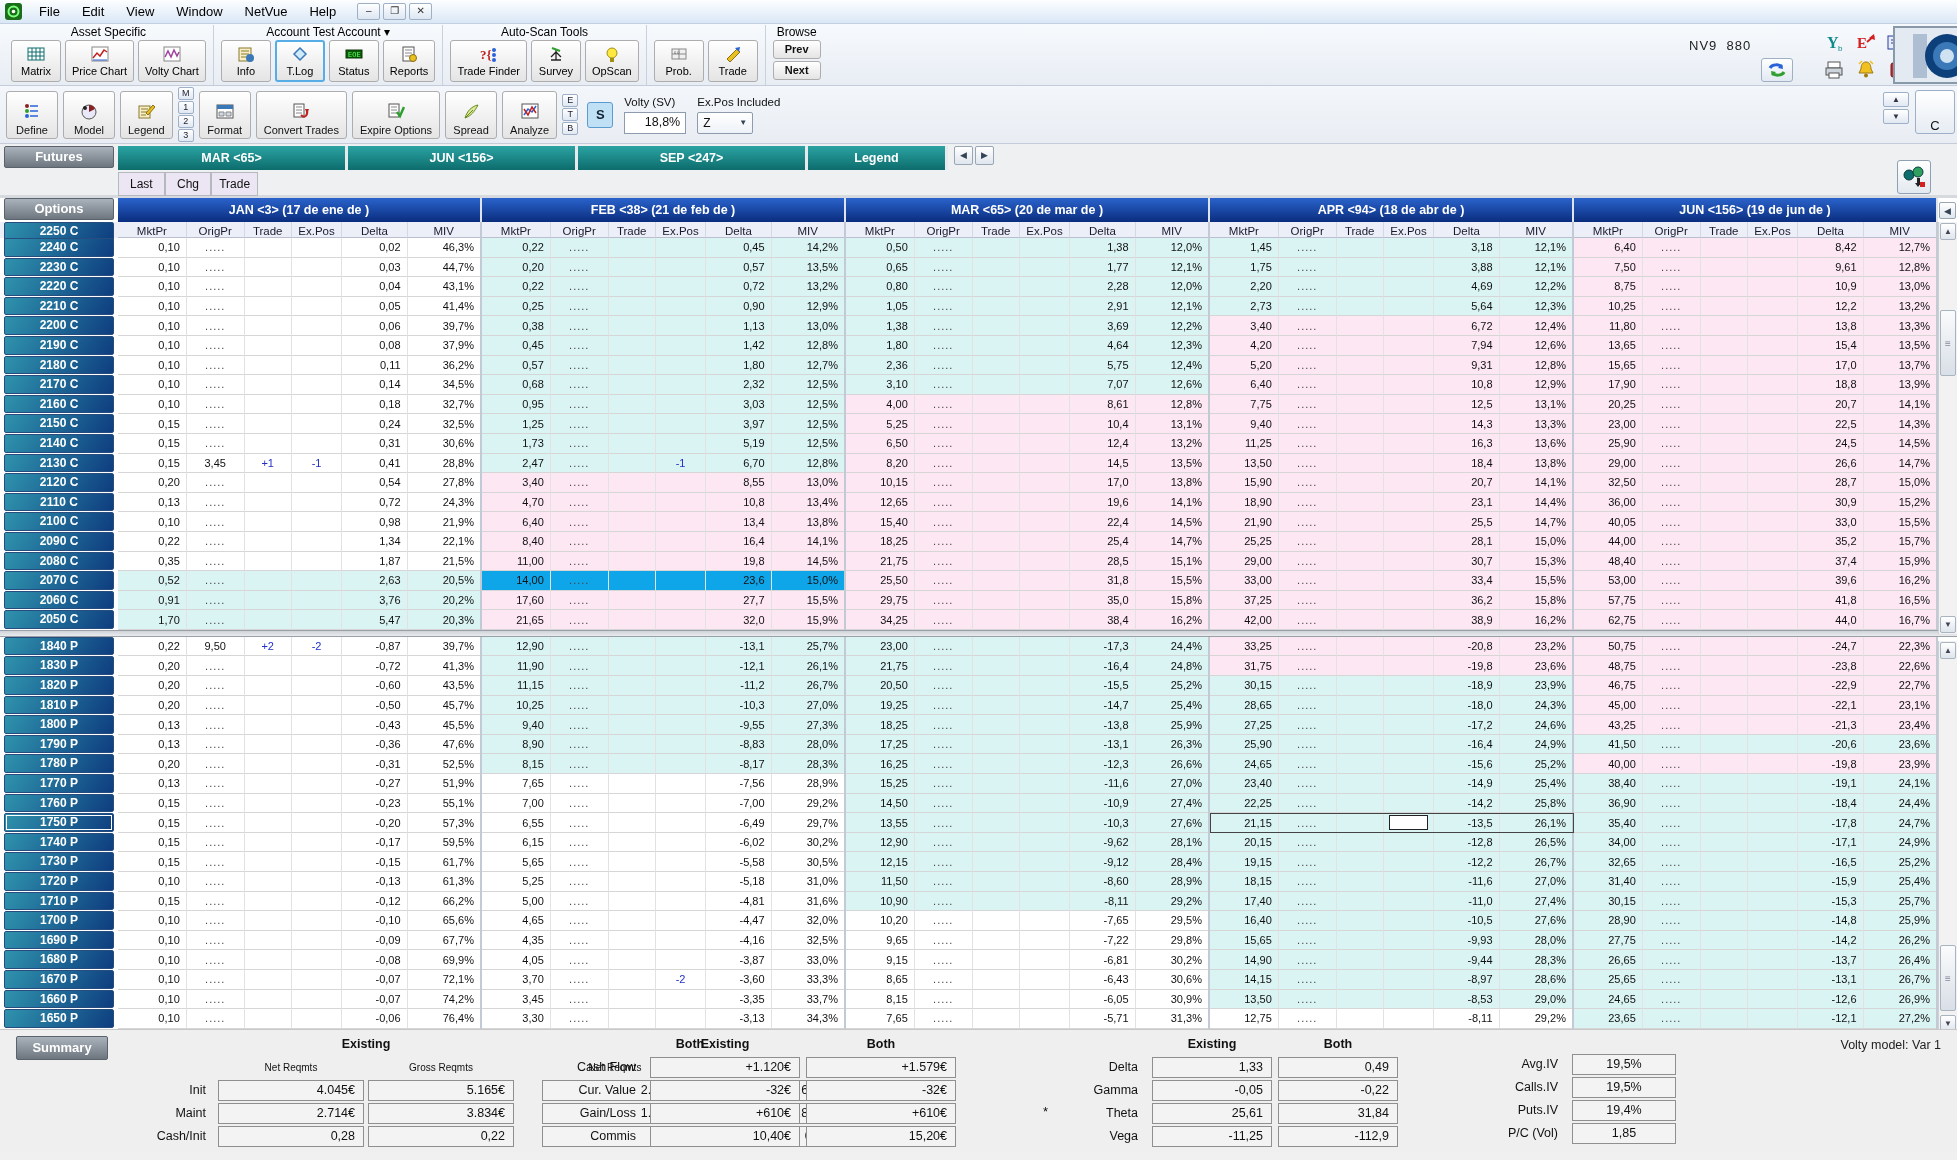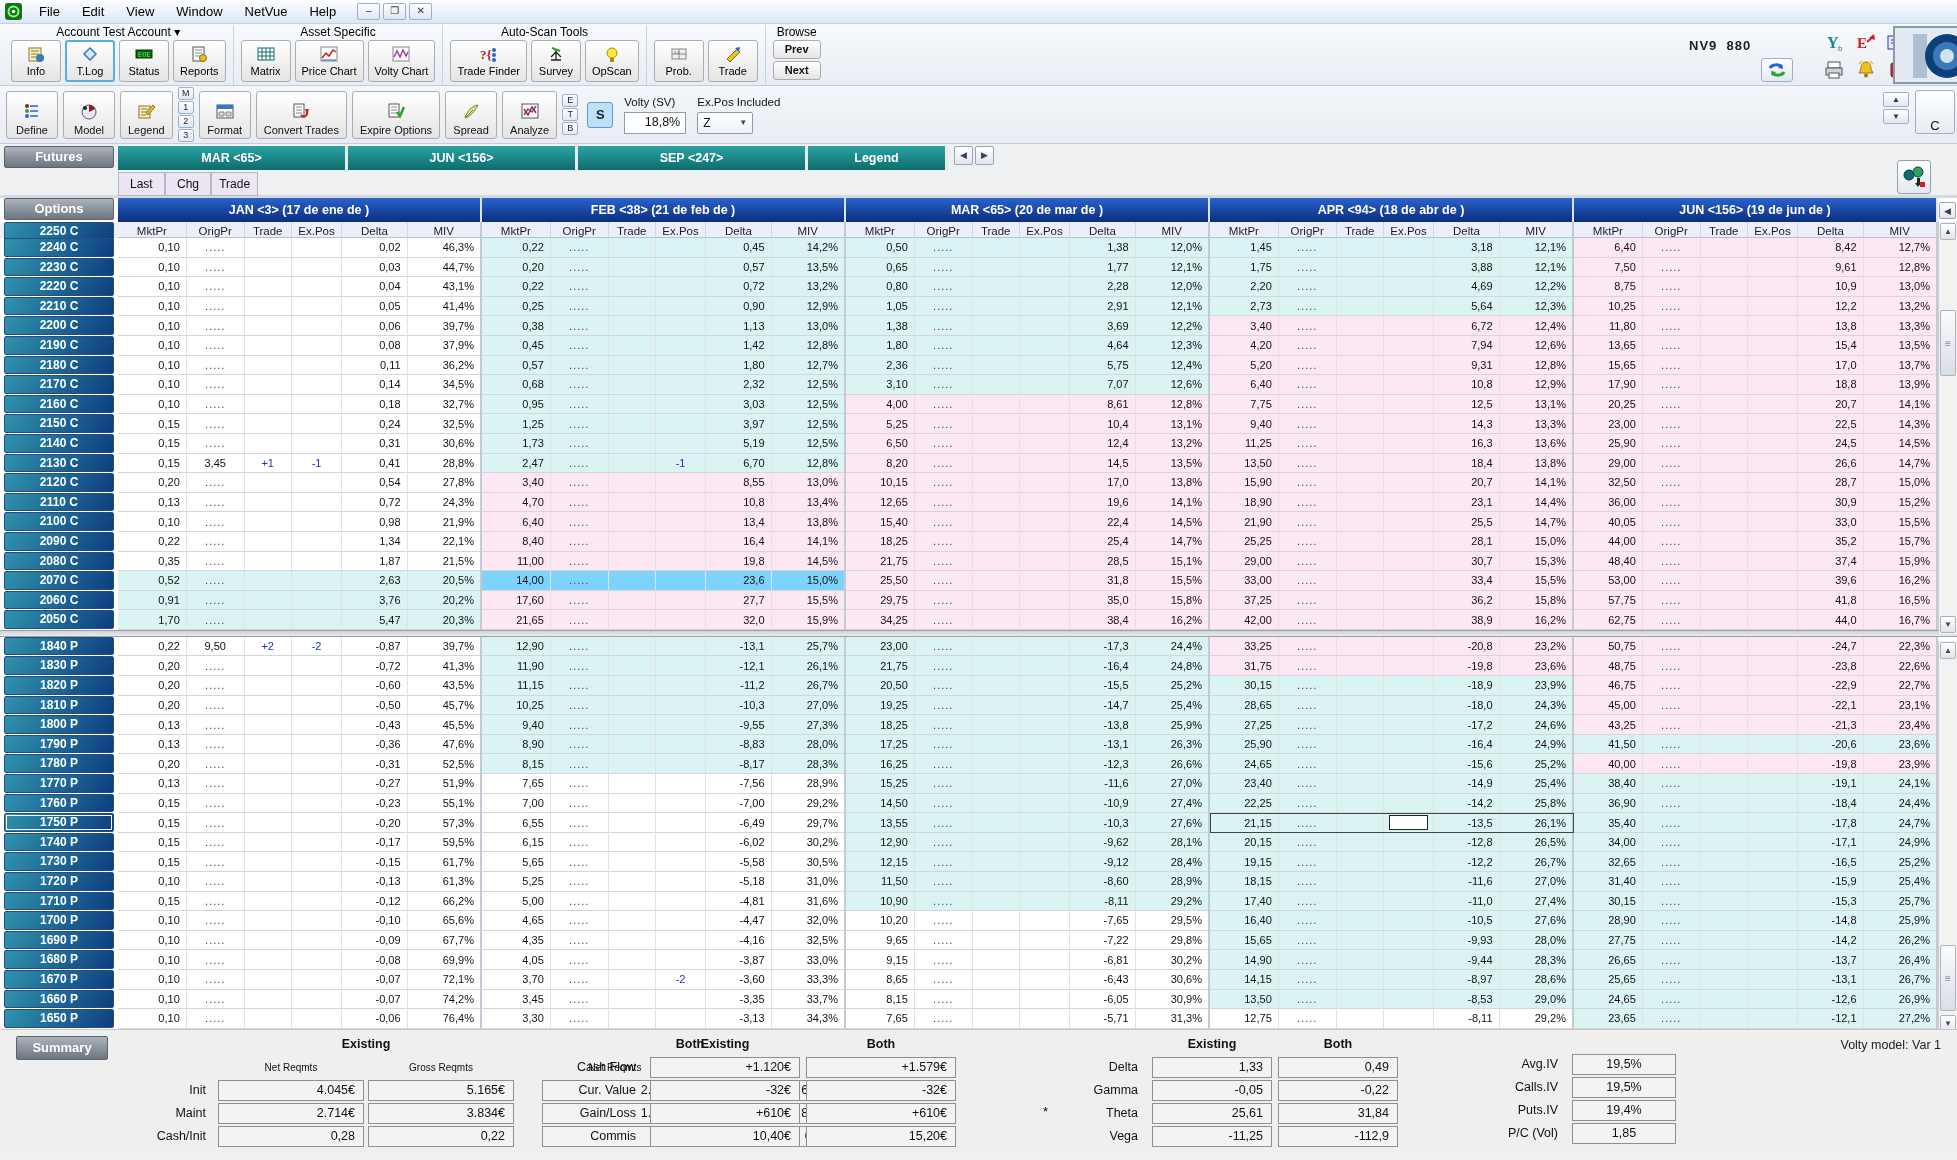--- a/index.html
+++ b/index.html
@@ -18,21 +18,21 @@
   .tb-group { display:flex; flex-direction:column; align-items:center; padding:0 7px; border-right:1px solid #c9d1dc; height:60px; }
   .tb-group.no-border { border-right:none; }
   .tb-group-label { font-size:12px; height:15px; line-height:15px; color:#000; white-space:nowrap; }
   .tb-btnrow { display:flex; gap:4px; }
   .tb-btn { min-width:50px; height:42px; padding:1px 6px; background:linear-gradient(#ffffff,#e4e4e4); border:1px solid #adadad; border-radius:3px; display:flex; flex-direction:column; align-items:center; justify-content:center; font-size:11px; white-space:nowrap; color:#000; }
   .tb-btn.active { border:2px solid #57aee6; padding:0 5px; }
   .tb-btn .ticon { height:18px; display:flex; align-items:center; justify-content:center; margin-bottom:1px; }
   .browse-col { display:flex; flex-direction:column; gap:2px;font-weight:bold; }
   .browse-btn { width:48px; height:19px; background:linear-gradient(#ffffff,#e4e4e4); border:1px solid #adadad; border-radius:3px; font-size:11px; text-align:center; line-height:17px; }
   .tb1-right { position:absolute; right:8px; top:2px; width:260px; height:58px; }
-  .sym-text { position:absolute; left:0; top:12px; font-size:13px; color:#222; letter-spacing:1px;font-weight:bold; }
+  .sym-text { position:absolute; left:0; top:12px; font-size:13px; color:#222; letter-spacing:1px; }
   .sync-btn { position:absolute; left:72px; top:32px; width:32px; height:24px; border:1px solid #9fb0c4; border-radius:3px; background:linear-gradient(#fff,#e2e9f2); display:flex; align-items:center; justify-content:center; }
   .mini-icons { position:absolute; left:130px; top:4px; display:grid; grid-template-columns:repeat(3,30px); grid-auto-rows:26px; gap:2px; justify-items:center; align-items:center; }
   .logo-box { position:absolute; right:-16px; top:0px; width:72px; height:58px; border:2px solid #8899aa; background:#dfe7ef; overflow:hidden; }
 
   .toolbar2 { height:58px; background:linear-gradient(#f3f6fa,#e9edf3); border-bottom:1px solid #c3ccd8; display:flex; align-items:center; padding:2px 6px; gap:5px; position:relative; }
   .tb2-btn { min-width:52px; height:48px; padding:2px 7px; background:linear-gradient(#ffffff,#e4e4e4); border:1px solid #adadad; border-radius:3px; display:flex; flex-direction:column; align-items:center; justify-content:flex-end; font-size:11px; white-space:nowrap; }
   .tb2-btn .ticon { height:24px; display:flex; align-items:center; justify-content:center; }
   .mini-stack { display:flex; flex-direction:column; gap:1px; }
   .mini-btn { width:16px; height:13px; font-size:9px; line-height:11px; text-align:center; border:1px solid #9db0c8; background:linear-gradient(#fff,#e0e8f2); color:#223; border-radius:2px; }
   .s-btn { width:26px; height:26px; background:#bfe0f5; border:1px solid #5b9bd0; border-radius:3px; font-size:13px; font-weight:bold; color:#123; text-align:center; line-height:24px; margin-left:4px; }
@@ -121,20 +121,53 @@
   <span class="win-controls" id="win-controls">
       <span class="win-btn">–</span>
       <span class="win-btn">❐</span>
       <span class="win-btn">✕</span>
     </span>
 </div>
 
 <div class="toolbar1">
   <span id="tb1-groups" style="display:flex">
       <span class="tb-group">
+        <span class="tb-group-label">Asset Specific</span>
+        <span class="tb-btnrow">
+          <span class="tb-btn">
+            <span class="ticon">
+              <svg width="18" height="17" viewBox="0 0 18 17">
+                <rect x="1" y="2" width="16" height="12" fill="#fff" stroke="#0d6c6c"></rect>
+                <path d="M1 6h16M1 10h16M5 2v12M9 2v12M13 2v12" stroke="#0d6c6c"></path>
+              </svg>
+            </span>
+            <span>Matrix</span>
+          </span>
+          <span class="tb-btn">
+            <span class="ticon">
+              <svg width="18" height="17" viewBox="0 0 18 17">
+                <rect x="1" y="1" width="16" height="14" fill="#fff" stroke="#888"></rect>
+                <path d="M2 12 L6 7 L9 10 L13 4 L16 6" stroke="#c02020" stroke-width="1.5" fill="none"></path>
+                <path d="M2 14h14" stroke="#2a62d8"></path>
+              </svg>
+            </span>
+            <span>Price Chart</span>
+          </span>
+          <span class="tb-btn">
+            <span class="ticon">
+              <svg width="18" height="17" viewBox="0 0 18 17">
+                <rect x="1" y="1" width="16" height="14" fill="#fff" stroke="#888"></rect>
+                <path d="M2 11 L5 5 L8 11 L11 4 L14 10 L16 6" stroke="#a040a0" stroke-width="1.5" fill="none"></path>
+              </svg>
+            </span>
+            <span>Volty Chart</span>
+          </span>
+        </span>
+      </span>
+      <span class="tb-group">
         <span class="tb-group-label">Account Test Account ▾</span>
         <span class="tb-btnrow">
           <span class="tb-btn">
             <span class="ticon">
               <svg width="18" height="17" viewBox="0 0 18 17">
                 <rect x="2" y="2" width="12" height="13" fill="#f6eec6" stroke="#8a7a30"></rect>
                 <path d="M4 5h8M4 8h8M4 11h5" stroke="#8a7a30"></path>
                 <circle cx="13" cy="12" r="4" fill="#3a78b8"></circle>
               </svg>
             </span>
@@ -159,53 +192,20 @@
           </span>
           <span class="tb-btn">
             <span class="ticon">
               <svg width="18" height="17" viewBox="0 0 18 17">
                 <rect x="3" y="1" width="11" height="14" fill="#fff" stroke="#555"></rect>
                 <path d="M5 4h7M5 7h7M5 10h7" stroke="#888"></path>
                 <circle cx="13" cy="12" r="3.5" fill="#e8c020" stroke="#8a7010"></circle>
               </svg>
             </span>
             <span>Reports</span>
-          </span>
-        </span>
-      </span>
-      <span class="tb-group">
-        <span class="tb-group-label">Asset Specific</span>
-        <span class="tb-btnrow">
-          <span class="tb-btn">
-            <span class="ticon">
-              <svg width="18" height="17" viewBox="0 0 18 17">
-                <rect x="1" y="2" width="16" height="12" fill="#fff" stroke="#0d6c6c"></rect>
-                <path d="M1 6h16M1 10h16M5 2v12M9 2v12M13 2v12" stroke="#0d6c6c"></path>
-              </svg>
-            </span>
-            <span>Matrix</span>
-          </span>
-          <span class="tb-btn">
-            <span class="ticon">
-              <svg width="18" height="17" viewBox="0 0 18 17">
-                <rect x="1" y="1" width="16" height="14" fill="#fff" stroke="#888"></rect>
-                <path d="M2 12 L6 7 L9 10 L13 4 L16 6" stroke="#c02020" stroke-width="1.5" fill="none"></path>
-                <path d="M2 14h14" stroke="#2a62d8"></path>
-              </svg>
-            </span>
-            <span>Price Chart</span>
-          </span>
-          <span class="tb-btn">
-            <span class="ticon">
-              <svg width="18" height="17" viewBox="0 0 18 17">
-                <rect x="1" y="1" width="16" height="14" fill="#fff" stroke="#888"></rect>
-                <path d="M2 11 L5 5 L8 11 L11 4 L14 10 L16 6" stroke="#a040a0" stroke-width="1.5" fill="none"></path>
-              </svg>
-            </span>
-            <span>Volty Chart</span>
           </span>
         </span>
       </span>
       <span class="tb-group">
         <span class="tb-group-label">Auto-Scan Tools</span>
         <span class="tb-btnrow">
           <span class="tb-btn">
             <span class="ticon">
               <svg width="18" height="17" viewBox="0 0 18 17">
                 <text x="0" y="13" font-size="13" font-weight="bold" fill="#c02020" font-family="Liberation Serif,serif">?{</text>
@@ -1286,21 +1286,21 @@
       <div class="grid-row">
         <span class="row-label">2070 C</span>
         <span class="band" style="background:#daf3f3">
           <span class="cellv c1">0,52</span>
           <span class="cellv c2 dots">.....</span>
           <span class="cellv c3"></span>
           <span class="cellv c4"></span>
           <span class="cellv c5">2,63</span>
           <span class="cellv c6">20,5%</span>
         </span>
-        <span class="band" style="background:#7dd3fc">
+        <span class="band" style="background:#0ea5e9">
           <span class="cellv c1">14,00</span>
           <span class="cellv c2 dots">.....</span>
           <span class="cellv c3"></span>
           <span class="cellv c4"></span>
           <span class="cellv c5">23,6</span>
           <span class="cellv c6">15,0%</span>
         </span>
         <span class="band" style="background:#fce7f3">
           <span class="cellv c1">25,50</span>
           <span class="cellv c2 dots">.....</span>

